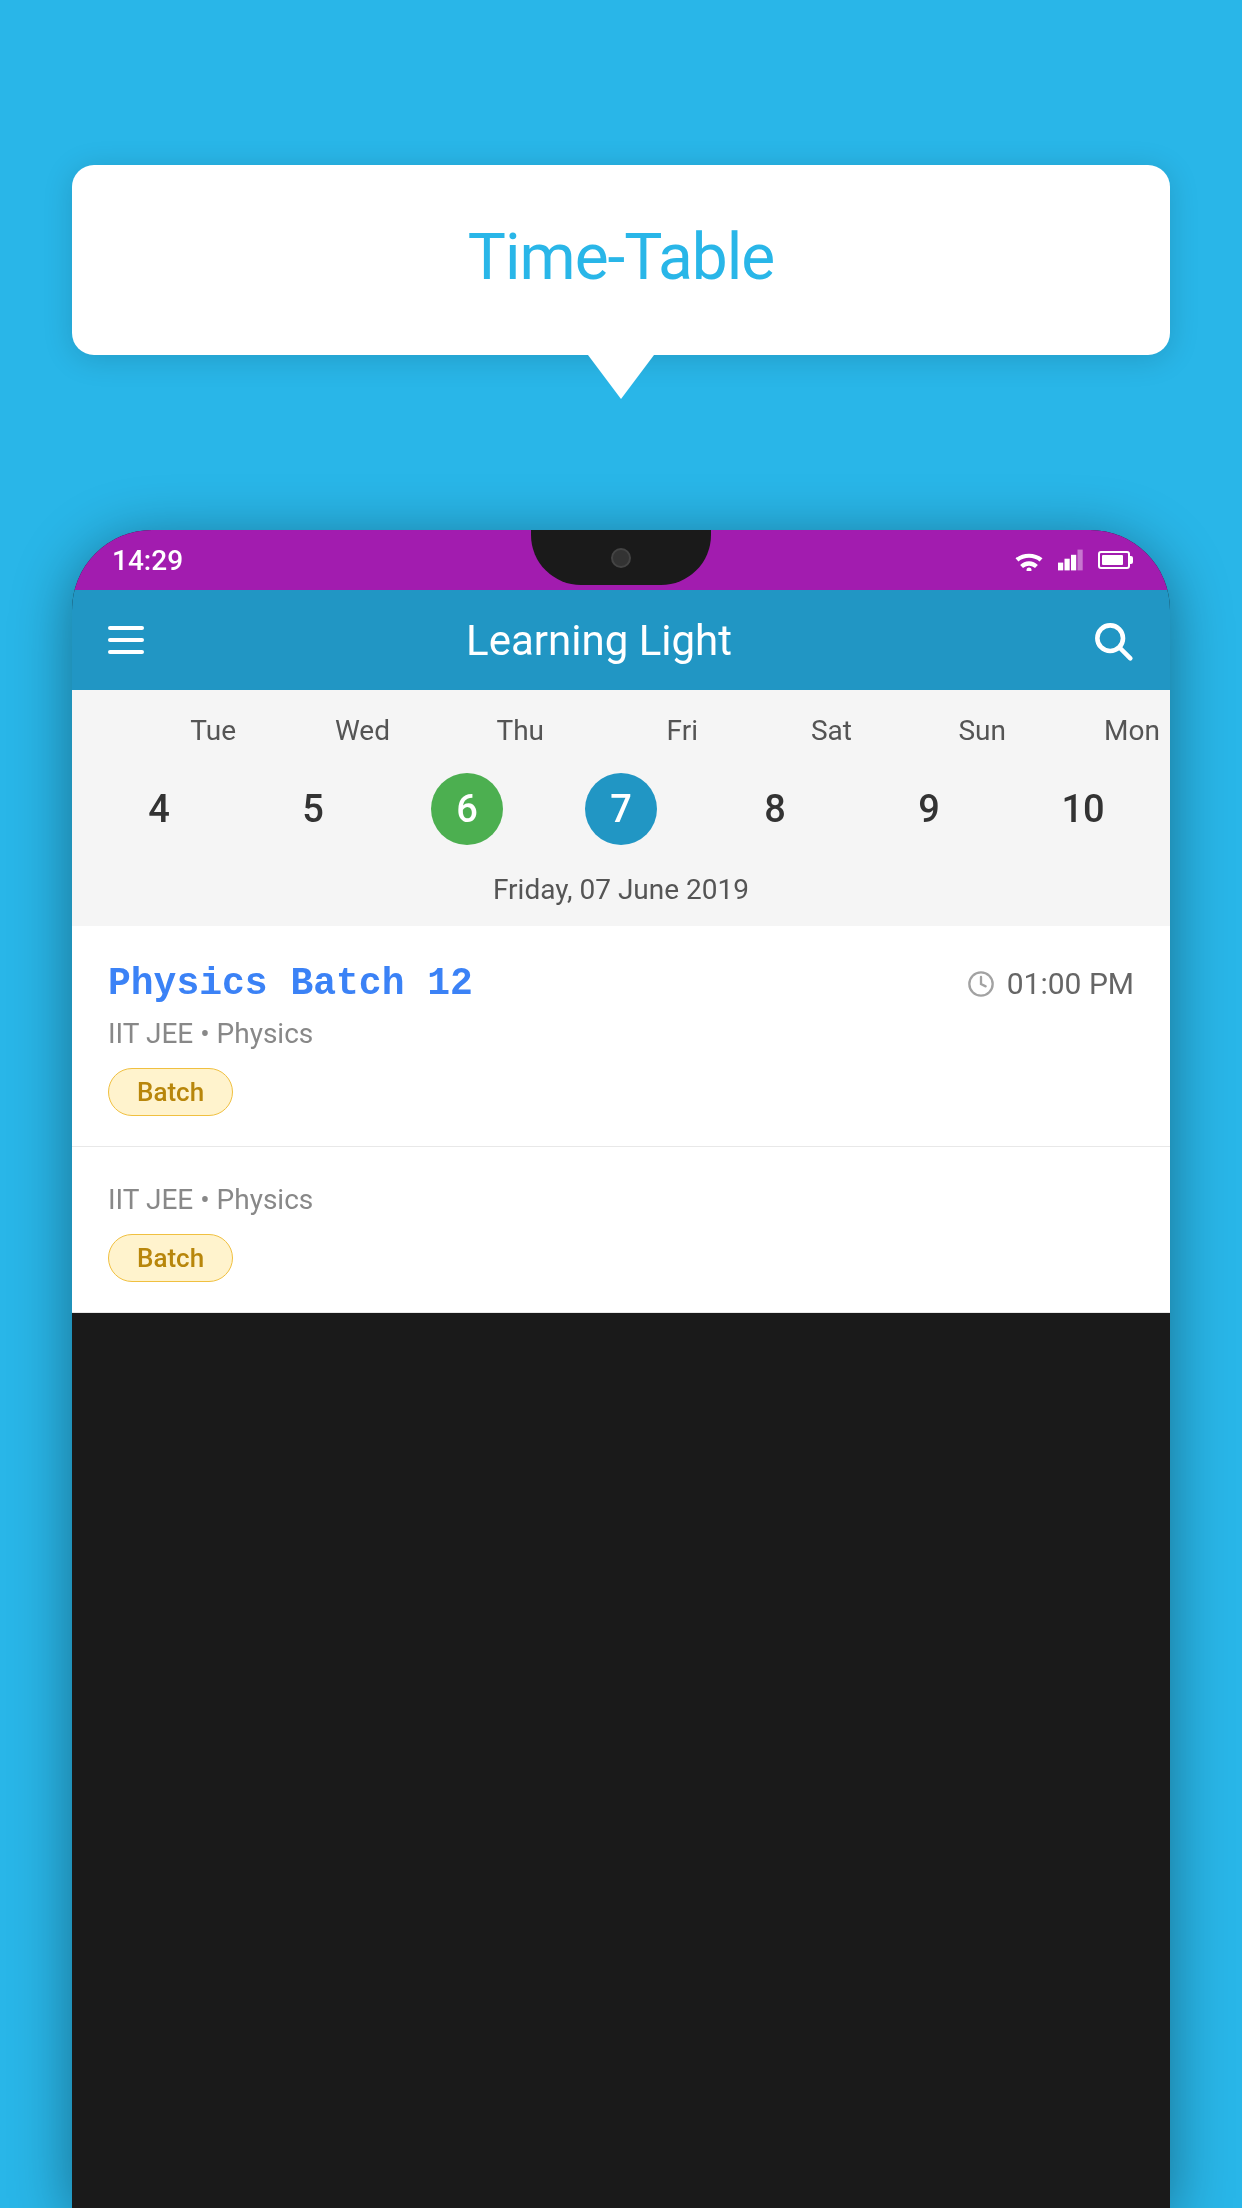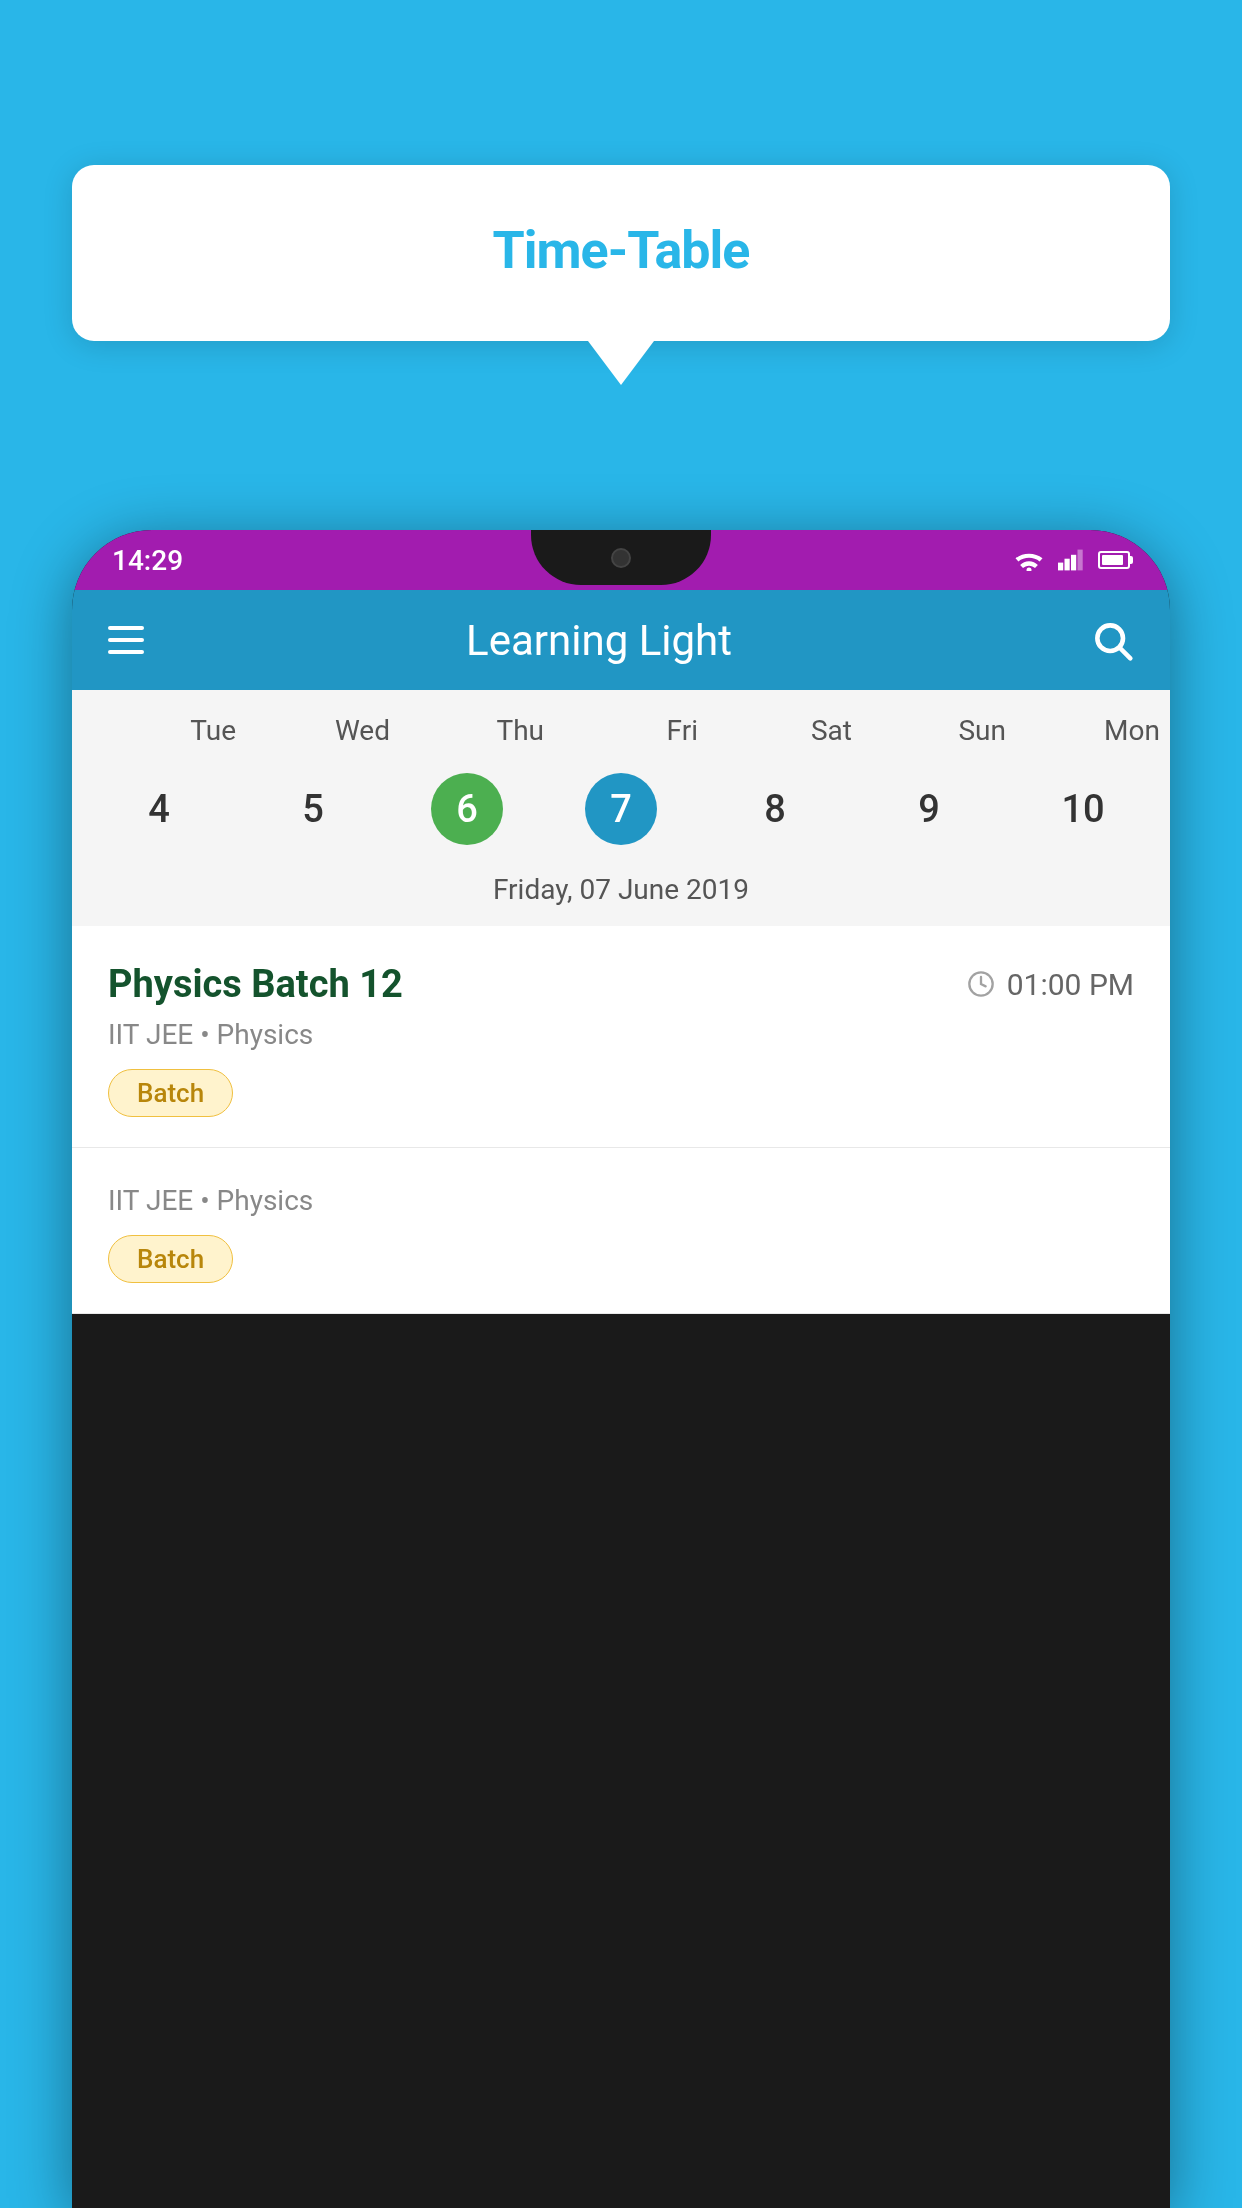--- a/index.html
+++ b/index.html
@@ -32,23 +32,23 @@
       bottom: -44px;
       left: 50%;
       transform: translateX(-50%);
       width: 0;
       height: 0;
       border-left: 36px solid transparent;
       border-right: 36px solid transparent;
       border-top: 48px solid white;
     }
     .tooltip-title {
-      font-size: 52px;
+      font-size: 64px;
       color: #29b6e8;
-      font-weight: 700;
+      font-weight: 400;
       letter-spacing: -1px;
       margin-bottom: 10px;
     }
     .tooltip-subtitle {
       font-size: 34px;
       color: #999;
       font-weight: 400;
     }
 
     
@@ -242,21 +242,22 @@
     }
     .schedule-item-header {
       display: flex;
       align-items: center;
       justify-content: space-between;
       margin-bottom: 12px;
     }
     .schedule-item-title {
       font-size: 38px;
       font-weight: 700;
-      color: #14532d;
+      color: #3b82f6;
+      font-family: Liberation Mono, monospace;
     }
     .schedule-item-time {
       display: flex;
       align-items: center;
       gap: 12px;
       font-size: 30px;
       color: #666;
     }
     .clock-icon-svg {
       width: 28px;

